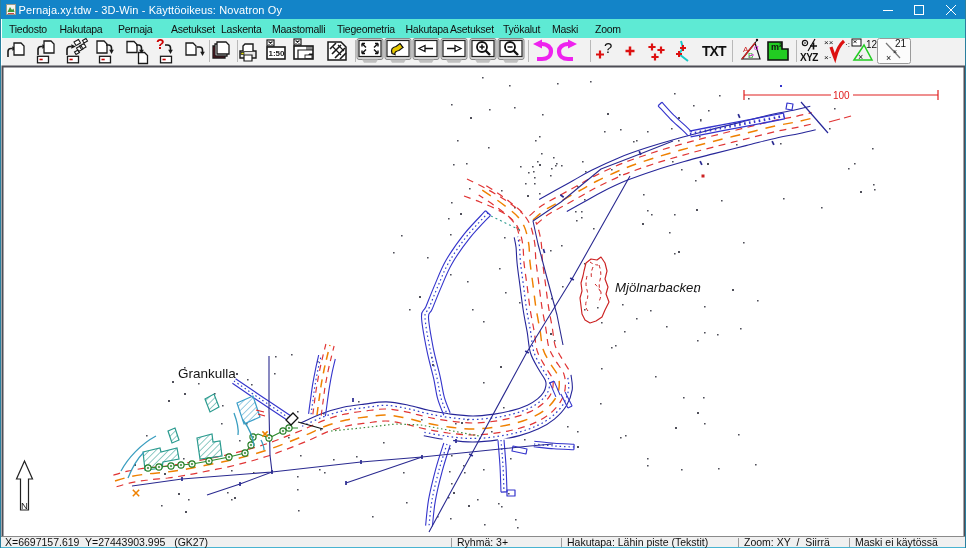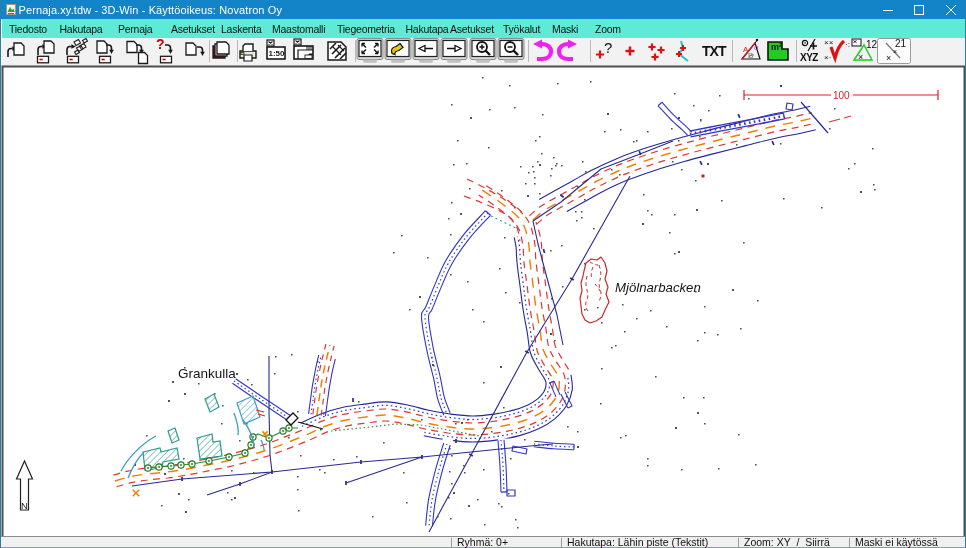--- a/index.html
+++ b/index.html
@@ -409,20 +409,21 @@
       <text x="832" y="99" font-size="10" fill="#e02020" font-family="Liberation Sans, sans-serif">100</text>
       <path d="M23.5,461 L31.5,479 L27.5,479 L27.5,510 L19.5,510 L19.5,479 L15.5,479 Z" fill="white" stroke="#222" stroke-width="1.2" stroke-linejoin="miter"></path>
       <text x="20" y="509" font-size="9.5" fill="#222" font-family="Liberation Sans, sans-serif">N</text>
       <text x="614" y="292" font-size="13.2" font-style="italic" fill="#151515" font-family="Liberation Sans, sans-serif">Mjölnarbacken</text>
       <text x="177" y="378" font-size="13.5" fill="#151515" font-family="Liberation Sans, sans-serif">Grankulla</text>
 </g>
 <path d="M1.5,537 L1.5,66.5 L963.5,66.5 L963.5,537" fill="none" stroke="#4d4d55" stroke-width="2"></path>
 <line x1="0" y1="536.5" x2="966" y2="536.5" stroke="#8a8a8a" stroke-width="1"></line>
 </svg>
 <div class="statusbar">
+  <div class="cell" style="left:4px">X=6697157.619&nbsp; Y=27443903.995&nbsp;&nbsp; (GK27)</div>
   <div class="sdiv" style="left:450px"></div>
-  <div class="cell" style="left:456px">Ryhmä: 0+</div>
+  <div class="cell" style="left:456px">Ryhmä: 3+</div>
   <div class="sdiv" style="left:560px"></div>
   <div class="cell" style="left:566px">Hakutapa: Lähin piste (Tekstit)</div>
   <div class="sdiv" style="left:737px"></div>
   <div class="cell" style="left:743px">Zoom: XY&nbsp; /&nbsp; Siirrä</div>
   <div class="sdiv" style="left:848px"></div>
   <div class="cell" style="left:854px">Maski ei käytössä</div>
 </div>
 </body></html>

